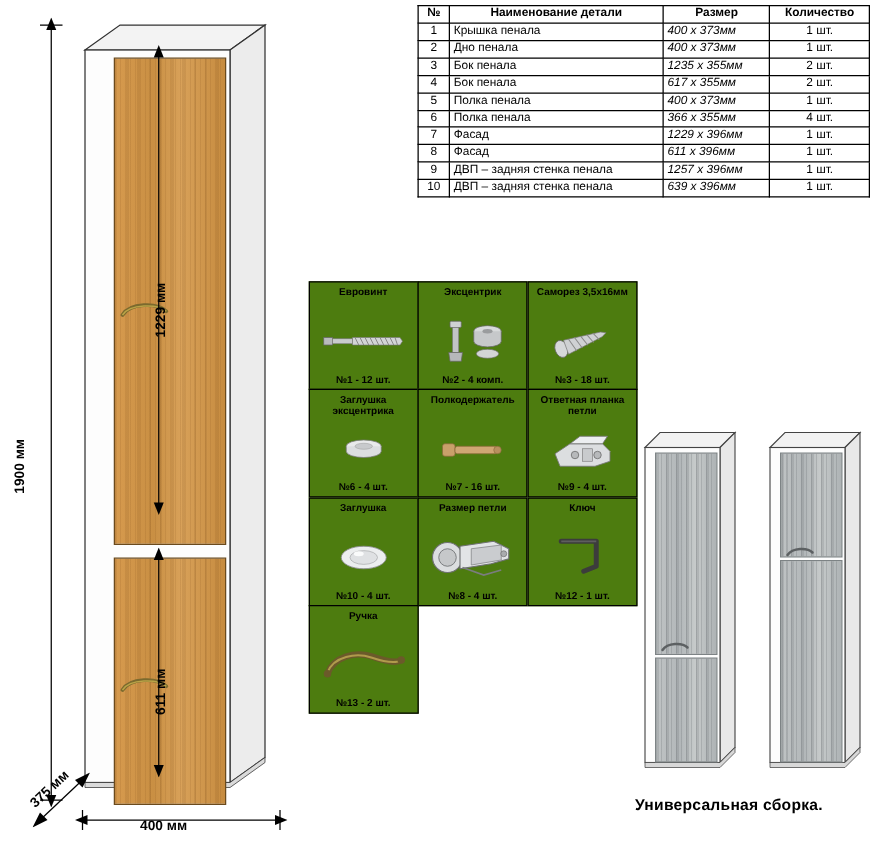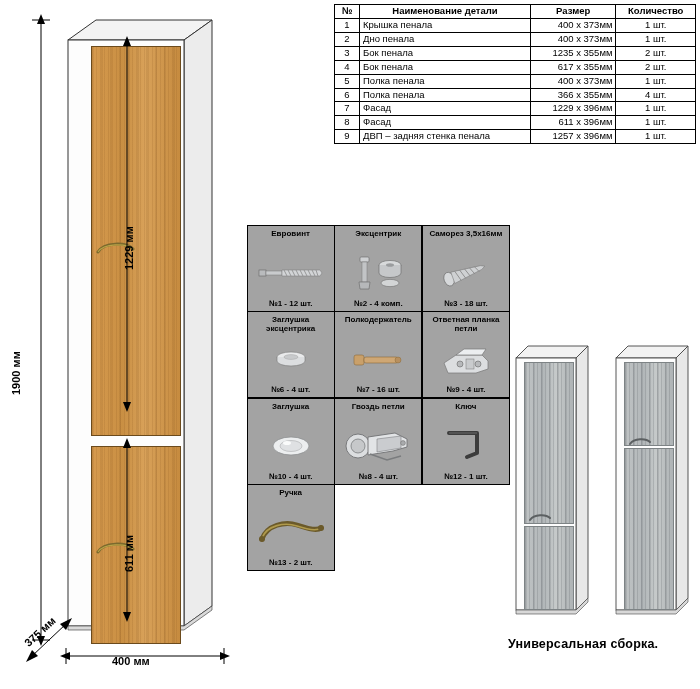--- a/index.html
+++ b/index.html
@@ -21,42 +21,42 @@
   }
   #parts-table th, #parts-table td {
     border:1px solid #000;
     padding:1px 3px;
     line-height:1.15;
     vertical-align:middle;
   }
   #parts-table th { font-weight:bold; text-align:center; font-size:9.5px; }
   #parts-table td.num { text-align:center; width:18px; }
   #parts-table td.nm  { text-align:left; }
-  #parts-table td.sz  { text-align:right; }
+  #parts-table td.sz  { text-align:left;font-style:italic; }
   #parts-table td.qt  { text-align:center; }
 
   
   #hardware {
     position:absolute; left:247px; top:225px;
     width:263px;
     display:grid;
     grid-template-columns:1fr 1fr 1fr;
     font-size:8px;
   }
   .hw-cell {
     border:1px solid #000;
     margin:-0.5px 0 0 -0.5px;
     height:87px;
     display:flex;
     flex-direction:column;
     align-items:center;
     justify-content:space-between;
     padding:3px 1px 3px 1px;
     box-sizing:border-box;
-    background:#a3a3a3;
+    background:#4d7c0f;
   }
   .hw-cell.empty { border:none; background:transparent; }
   .hw-title {
     text-align:center; font-weight:bold; font-size:8px; line-height:1.15;
     min-height:19px;
   }
   .hw-art { flex:1; display:flex; align-items:center; justify-content:center; width:100%; }
   .hw-code { text-align:left; font-weight:bold; font-size:8px; }
 
   
@@ -140,20 +140,26 @@
     <tr>
       <td class="num">8</td>
       <td class="nm">Фасад</td>
       <td class="sz">611 х 396мм</td>
       <td class="qt">1 шт.</td>
     </tr>
     <tr>
       <td class="num">9</td>
       <td class="nm">ДВП – задняя стенка пенала</td>
       <td class="sz">1257 х 396мм</td>
+      <td class="qt">1 шт.</td>
+    </tr>
+    <tr>
+      <td class="num">10</td>
+      <td class="nm">ДВП – задняя стенка пенала</td>
+      <td class="sz">639 х 396мм</td>
       <td class="qt">1 шт.</td>
     </tr>
   </tbody>
 </table>
 
 <div class="abs" style="left:60px; top:18px; width:160px; height:620px;">
 
   <svg width="160" height="620" viewBox="0 0 160 620" style="position:absolute;left:0;top:0;">
 
     <polygon points="8,22 36,2 152,2 124,22" fill="#f3f3f3" stroke="#333" stroke-width="1"></polygon>
@@ -326,21 +332,21 @@
         <ellipse cx="24" cy="13" rx="11" ry="5.5" fill="#dfe1e3" stroke="#a0a2a4" stroke-width="0.5"></ellipse>
         <ellipse cx="20" cy="10" rx="4" ry="2" fill="#fafbfb"></ellipse>
       </svg>
     </div>
     <div class="hw-code">№10 - 4 шт.</div>
   </div>
 
 
 
   <div class="hw-cell">
-    <div class="hw-title">Гвоздь петли</div>
+    <div class="hw-title">Размер петли</div>
     <div class="hw-art">
       <svg width="70" height="38" viewBox="0 0 70 38">
         <ellipse cx="15" cy="19" rx="12" ry="12" fill="#dcdee0" stroke="#6f7173" stroke-width="0.9"></ellipse>
         <ellipse cx="15" cy="19" rx="7" ry="7" fill="#c6c8ca" stroke="#6f7173" stroke-width="0.7"></ellipse>
         <path d="M25,10 L52,6 L64,12 L64,20 L50,24 L25,28 Z" fill="#e2e4e6" stroke="#6f7173" stroke-width="0.9"></path>
         <path d="M34,12 L58,9 L58,21 L34,25 Z" fill="#cacccf" stroke="#808284" stroke-width="0.6"></path>
         <circle cx="60" cy="16" r="2.4" fill="#a9abad" stroke="#666" stroke-width="0.5"></circle>
         <path d="M27,27 L44,33 L58,29" stroke="#7a7c7e" stroke-width="1.4" fill="none"></path>
       </svg>
     </div>

